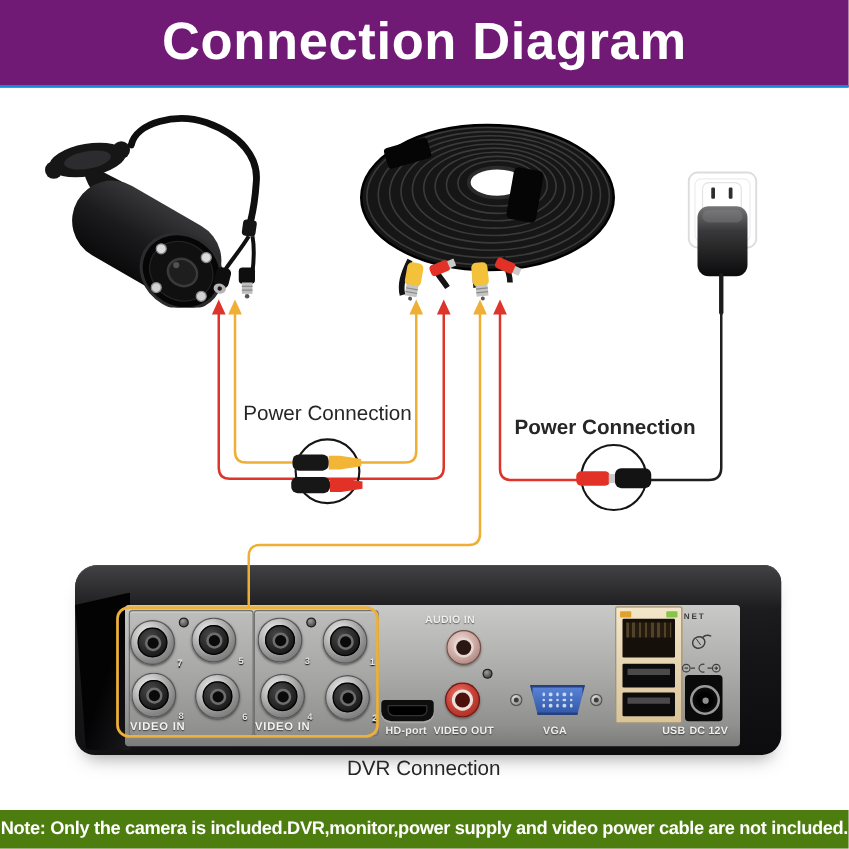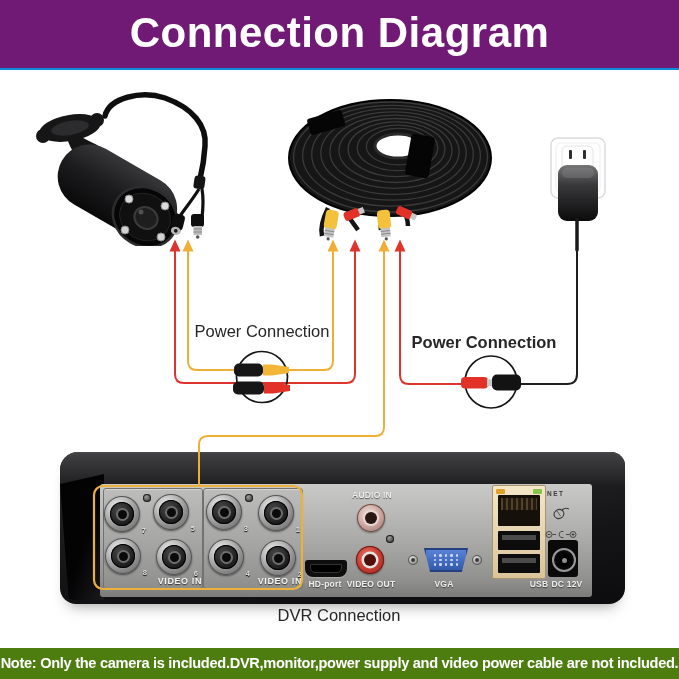--- a/index.html
+++ b/index.html
@@ -30,21 +30,21 @@
        border-radius:18px 14px 16px 16px;box-shadow:0 10px 14px -8px rgba(70,70,70,.5);}
   #dvr .top{position:absolute;left:0;top:0;right:0;height:34px;border-radius:18px 14px 0 0;
        background:linear-gradient(180deg,#414143 0%,#2a2a2c 65%,#1c1c1e 100%);border-top:1px solid #4c4c4e;}
   #dvr .side{position:absolute;left:0;top:22px;width:44px;height:126px;border-radius:0 0 0 15px;
        background:linear-gradient(110deg,#030304 55%,#1a1a1c);clip-path:polygon(0 8%,100% 0,100% 100%,20% 100%);}
   #dvr .panel{position:absolute;left:40px;top:32px;width:492px;height:113px;border-radius:3px;
        background:linear-gradient(180deg,#c9c9c7 0%,#adadab 45%,#90908e 85%,#7b7b79 100%);
        box-shadow:inset 0 0 0 1px #69696七, inset 0 0 0 1px #696967, inset 0 -9px 10px -7px rgba(0,0,0,.45);}
   .plate{position:absolute;top:4px;width:98px;height:99px;border:1px solid #72726f;border-radius:3px;
        background:linear-gradient(180deg,#bdbdbb 0%,#a3a3a1 60%,#8e8e8c 100%);box-shadow:inset 0 1px 0 #d6d6d4;}
-  .plate .vlabel{position:absolute;left:0;right:0;bottom:2px;text-align:right;color:#f4f4f2;font-weight:bold;
+  .plate .vlabel{position:absolute;left:0;right:0;bottom:2px;text-align:left;color:#f4f4f2;font-weight:bold;
        font-size:9px;letter-spacing:.6px;text-shadow:0 1px 1px rgba(0,0,0,.6);}
   .bnc{position:absolute;width:36px;height:36px;border-radius:50%;
        background:radial-gradient(circle at 38% 32%,#efefef 0%,#c3c3c3 30%,#8b8b8b 62%,#5e5e5e 100%);
        box-shadow:0 1px 2px rgba(0,0,0,.5),inset 0 0 0 1px #555;}
   .bnc::before{content:"";position:absolute;inset:6px;border-radius:50%;
        background:radial-gradient(circle at 40% 35%,#4a4a4a,#1a1a1a 70%);box-shadow:inset 0 0 0 1px #000;}
   .bnc::after{content:"";position:absolute;left:50%;top:50%;width:9px;height:9px;margin:-4.5px;border-radius:50%;
        background:#0a0a0a;box-shadow:0 0 0 2px #6e6e6e;}
   .bnc .num{position:absolute;right:-6px;bottom:-3px;font-size:7.5px;font-weight:bold;color:#e2e2e0;
        text-shadow:0 1px 1px #000;z-index:1;}
@@ -252,21 +252,21 @@
       <div class="bnc" style="left:56px;top:51px">
           <span class="num">2</span>
         </div>
       <div class="screw" style="left:41px;top:5px"></div>
       <div class="vlabel">VIDEO IN</div>
     </div>
 
     <div id="hdmi"></div>
     <div class="plabel" style="left:193px;width:64px">HD-port</div>
 
-    <div class="plabel" style="left:240px;top:6px;width:64px">AUDIO IN</div>
+    <div class="plabel" style="left:228px;top:6px;width:64px">AUDIO IN</div>
     <div class="rca in" style="left:257px;top:20px"></div>
     <div class="screw" style="left:286px;top:51px"></div>
     <div class="rca out" style="left:256px;top:62px"></div>
     <div class="plabel" style="left:239px;width:64px">VIDEO OUT</div>
 
     <div class="vgascrew" style="left:308px;top:71px"></div>
     <div id="vga">
       <div class="pins">
         <i></i>
           <i></i>

